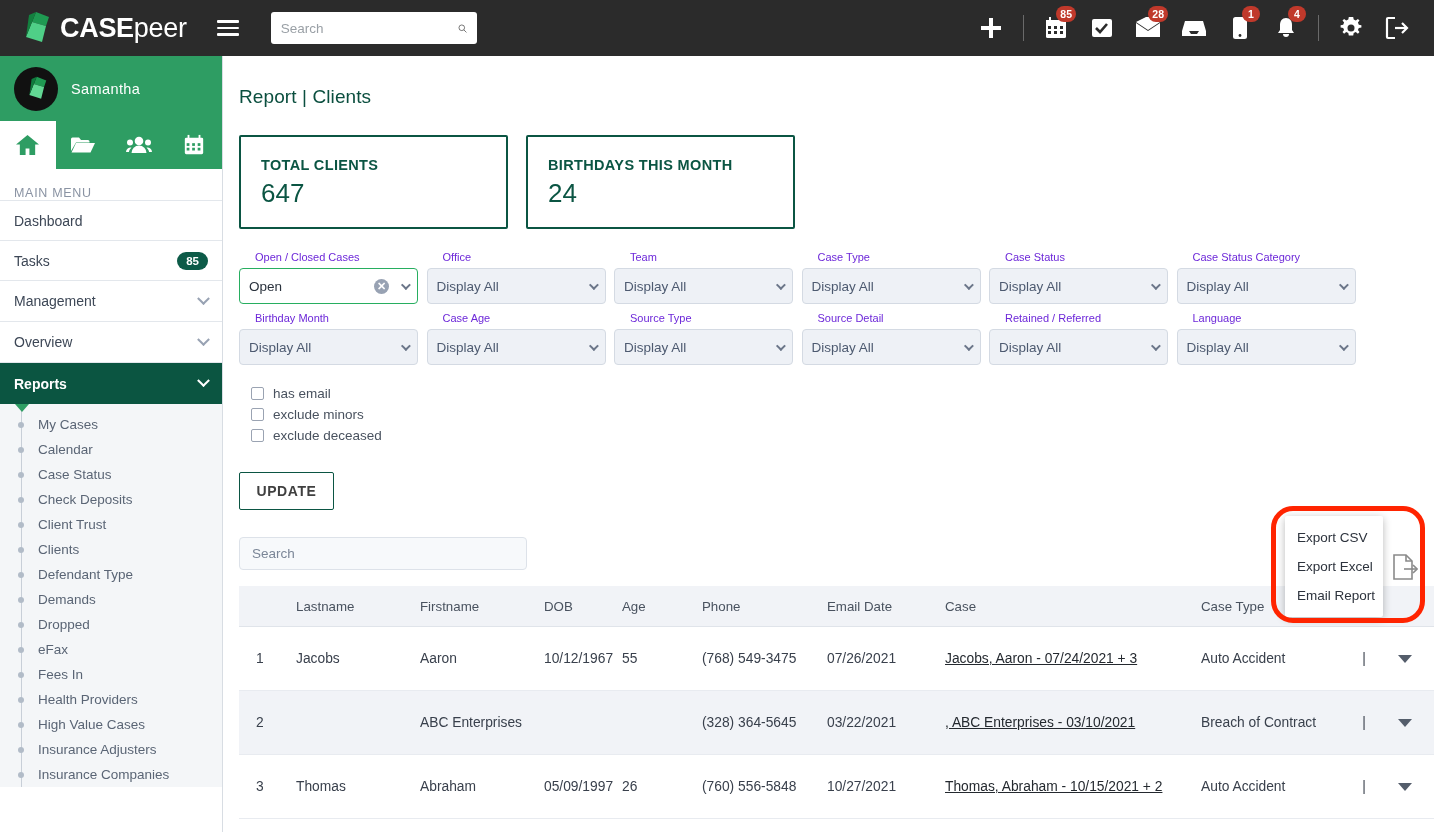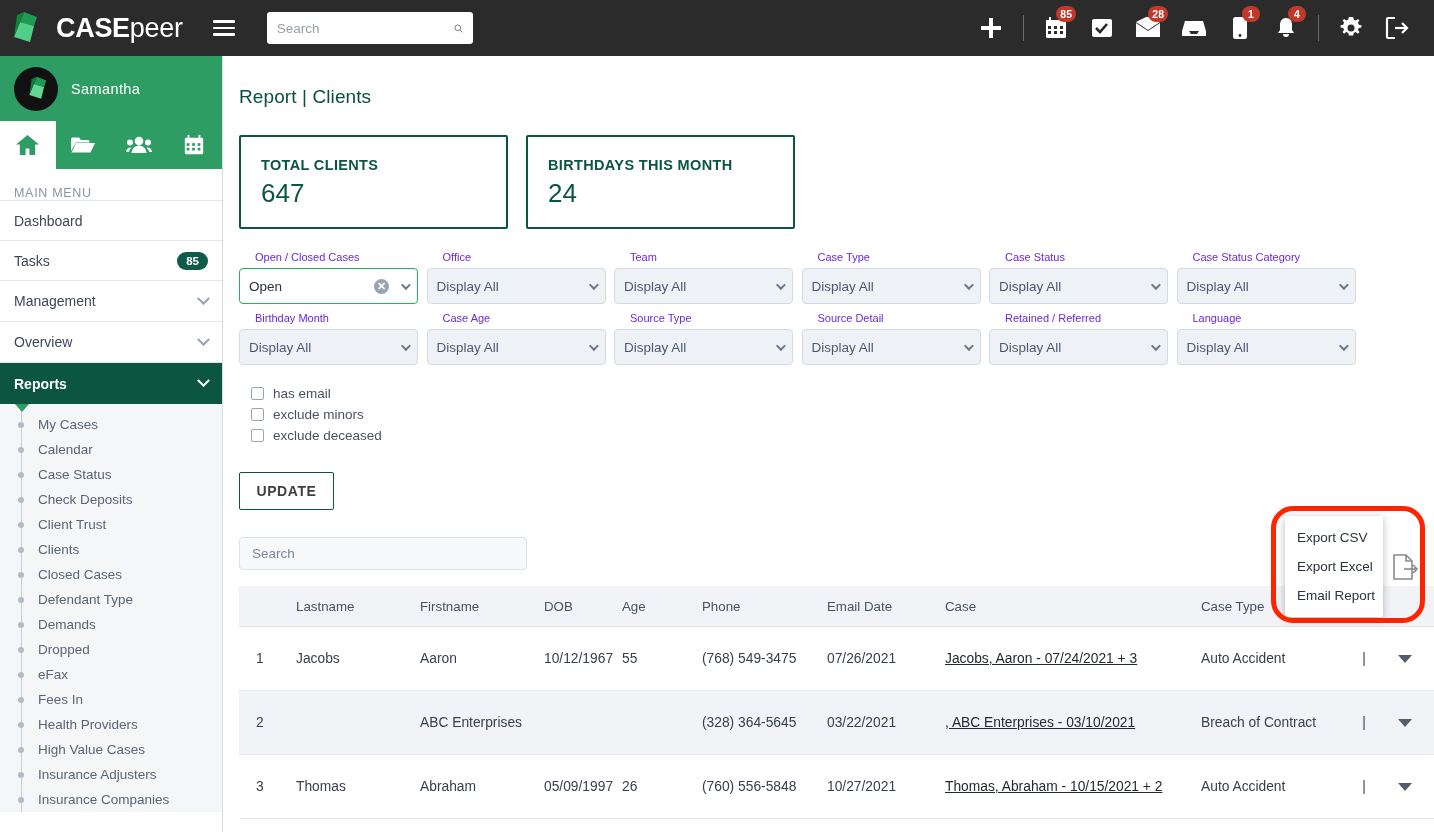--- a/index.html
+++ b/index.html
@@ -9,21 +9,21 @@
     background: #ffffff;
     overflow: hidden;
     position: relative;
   }
 
   
   .topbar {
     position: absolute; top: 0; left: 0; width: 1434px; height: 56px;
     background: #2b2b2b; display: flex; align-items: center;
   }
-  .logo-wrap { display: flex; align-items: center; padding-left: 8px; gap: 18px; }
+  .logo-wrap { display: flex; align-items: center; padding-left: 20px; gap: 10px; }
   .logo-mark { width: 30px; height: 34px; position: relative; }
   .logo-text { color: #fff; font-size: 27px; font-weight: 400; letter-spacing: -0.3px; }
   .logo-text b { font-weight: 700; }
   .hamburger { margin-left: 30px; width: 22px; display: flex; flex-direction: column; gap: 4px; cursor: pointer; }
   .hamburger i { display: block; height: 2.5px; background: #fff; border-radius: 1px; }
   .topsearch {
     margin-left: 32px; width: 206px; height: 32px; background: #fff;
     border-radius: 3px; display: flex; align-items: center; padding: 0 10px;
   }
   .topsearch input {
@@ -367,21 +367,20 @@
   </div>
 
   <div class="submenu" id="submenu">
     <span class="arrow-up"></span>
   <div class="sub-item">My Cases</div>
       <div class="sub-item">Calendar</div>
       <div class="sub-item">Case Status</div>
       <div class="sub-item">Check Deposits</div>
       <div class="sub-item">Client Trust</div>
       <div class="sub-item">Clients</div>
-      <div class="sub-item">Closed Cases</div>
       <div class="sub-item">Defendant Type</div>
       <div class="sub-item">Demands</div>
       <div class="sub-item">Dropped</div>
       <div class="sub-item">eFax</div>
       <div class="sub-item">Fees In</div>
       <div class="sub-item">Health Providers</div>
       <div class="sub-item">High Value Cases</div>
       <div class="sub-item">Insurance Adjusters</div>
       <div class="sub-item">Insurance Companies</div>
     </div>

